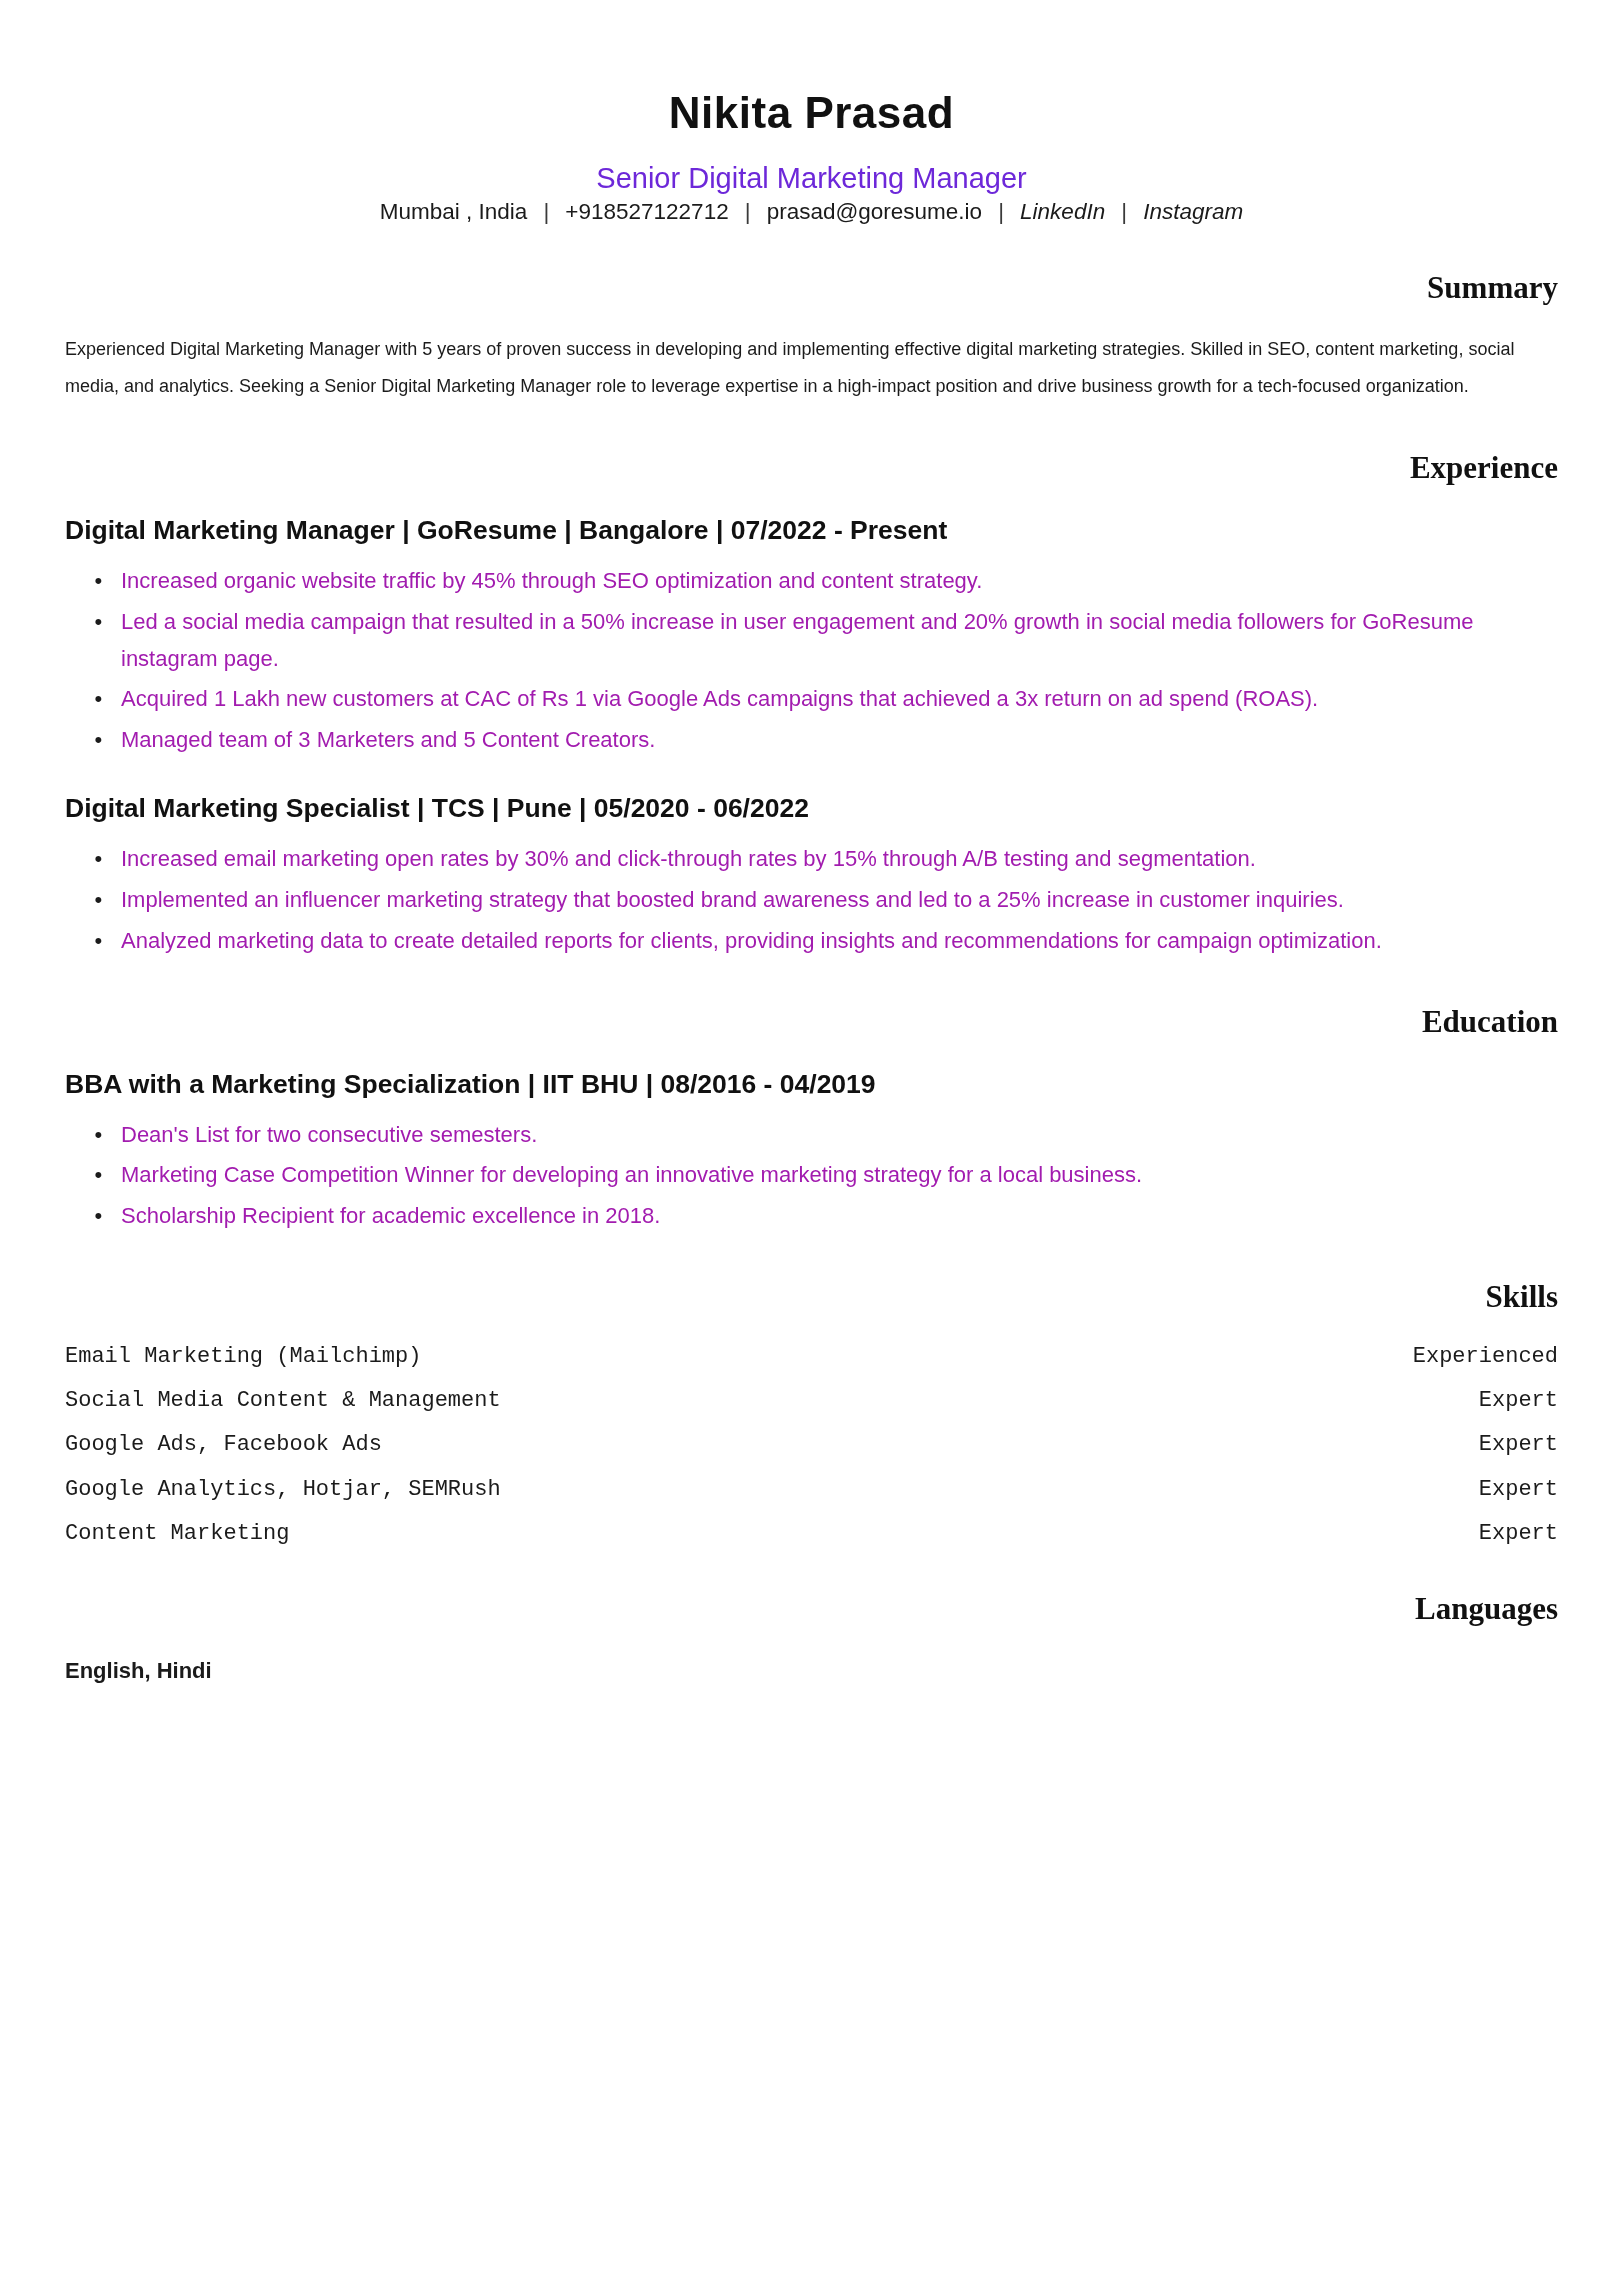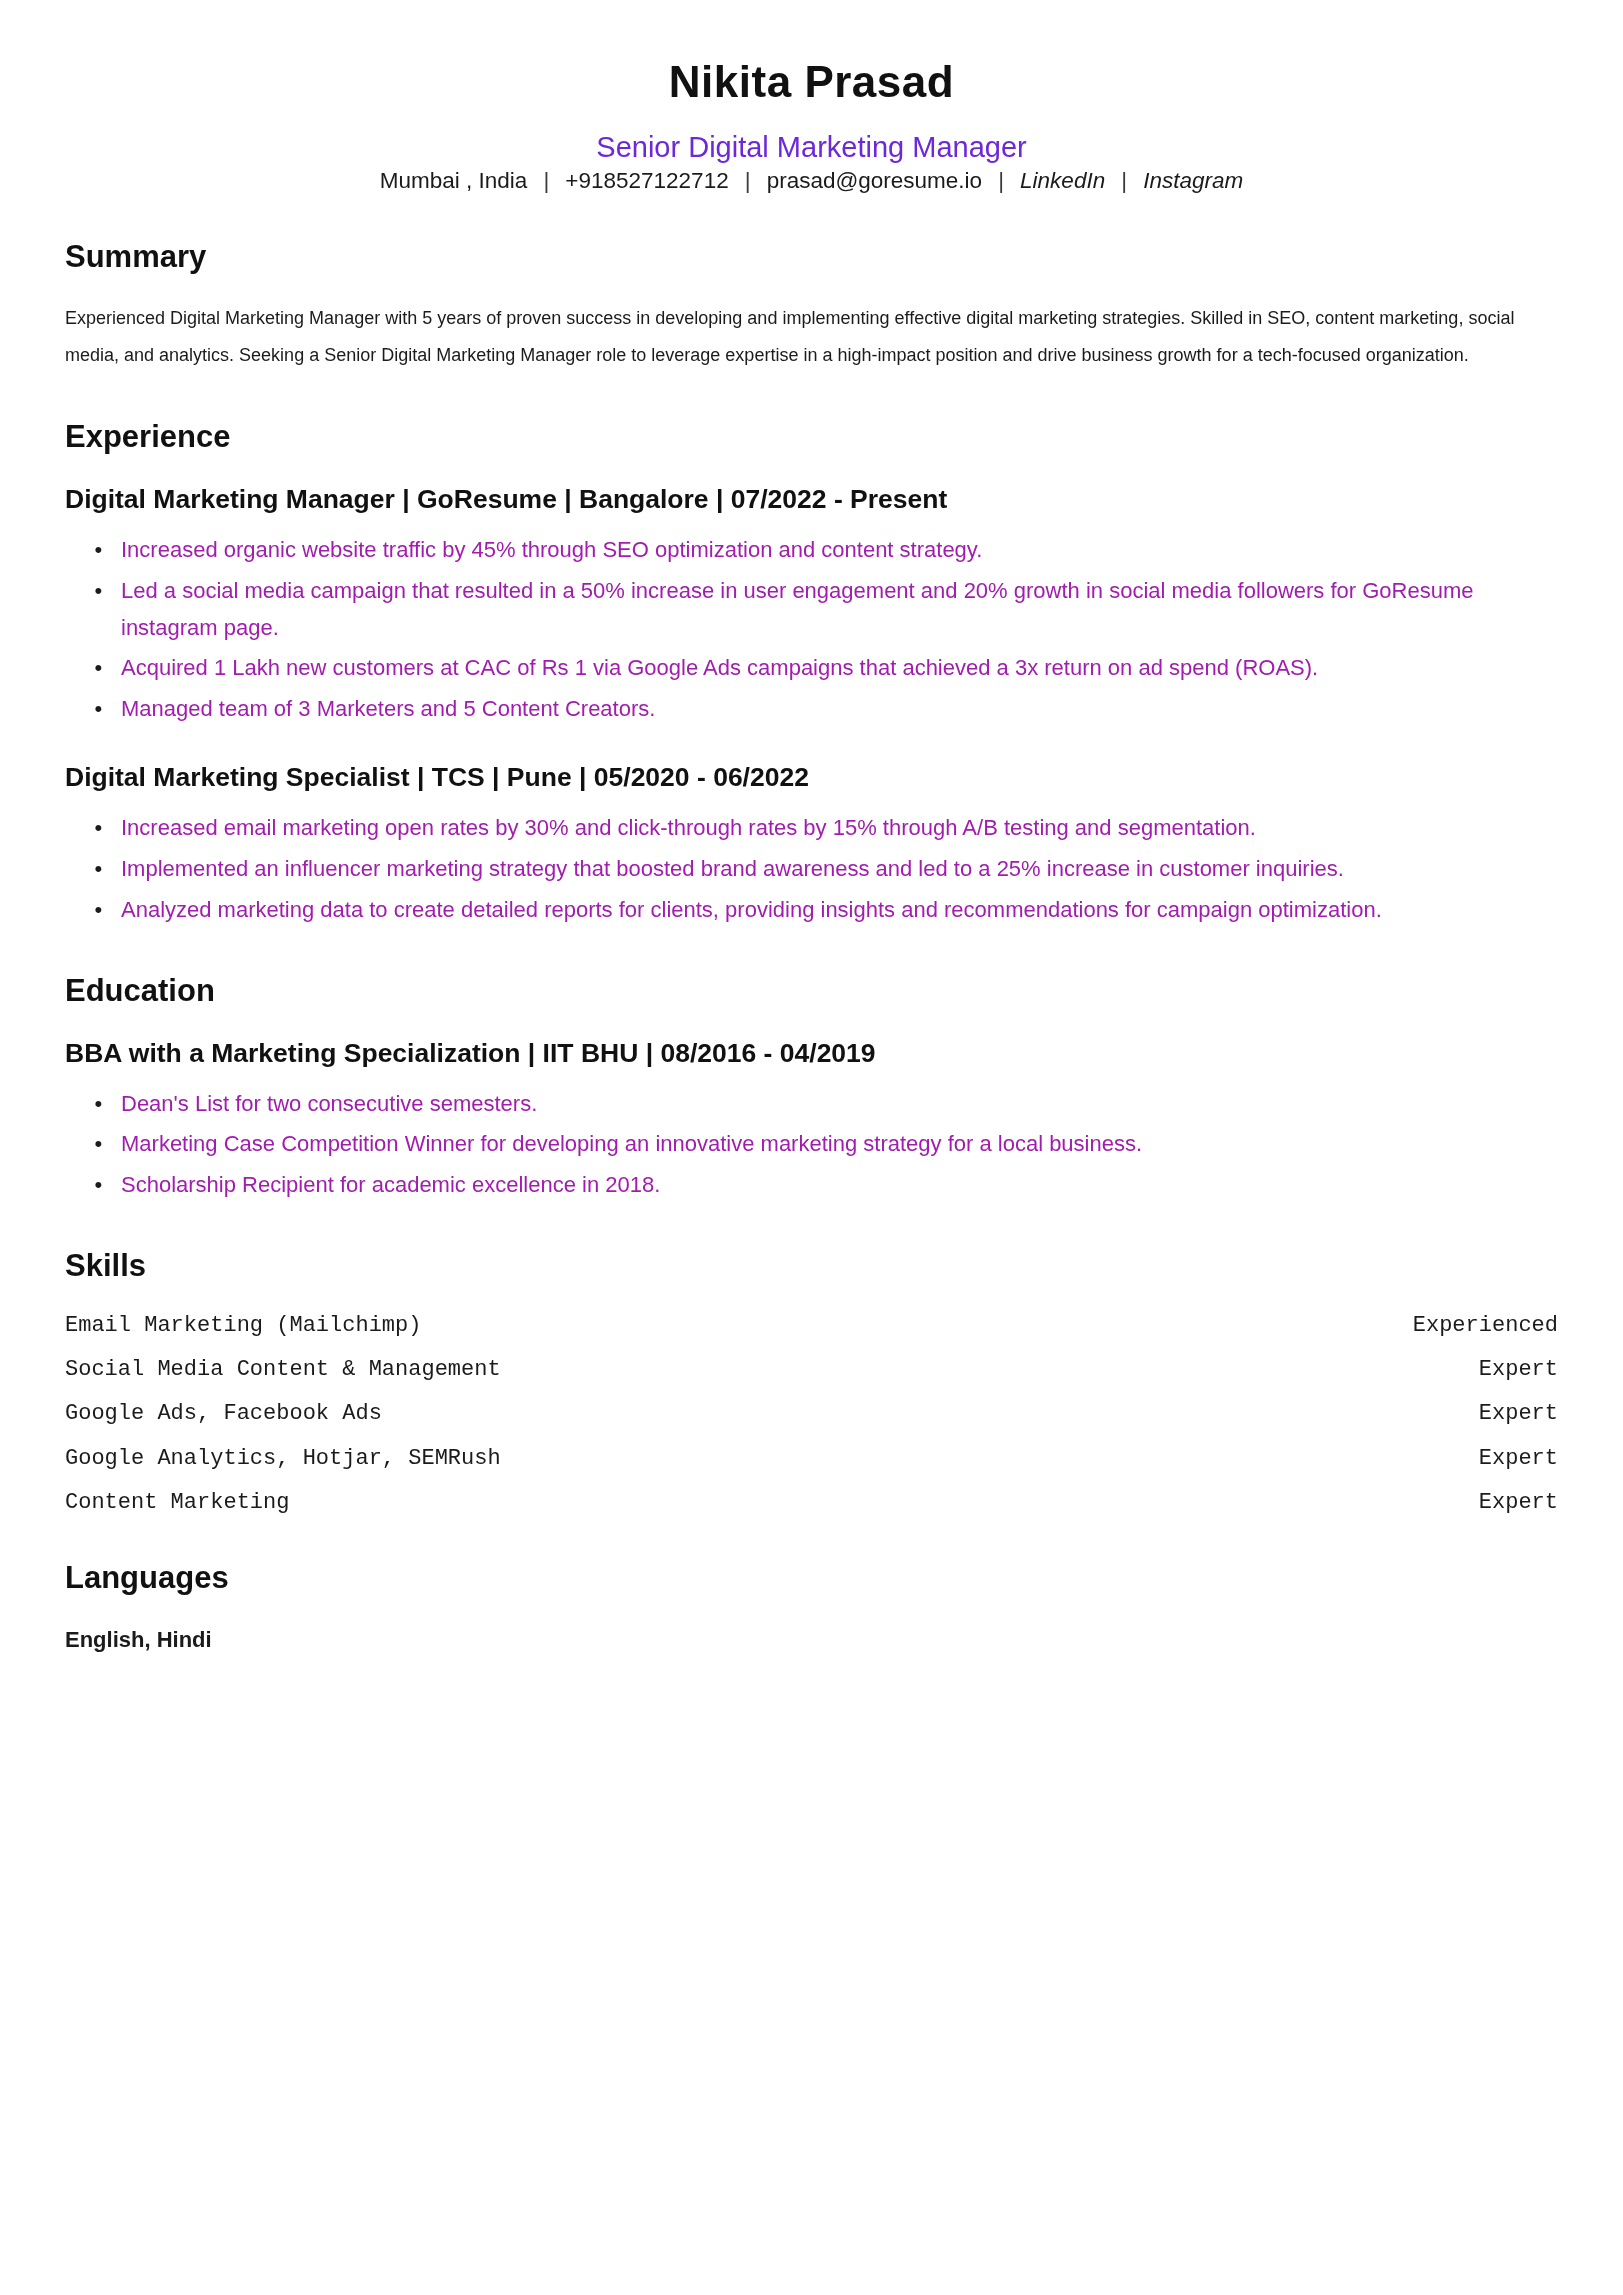--- a/index.html
+++ b/index.html
@@ -5,21 +5,21 @@
   * { box-sizing: border-box; }
   html, body { margin: 0; padding: 0; background: #ffffff; }
   .page {
     position: relative;
     width: 1623px;
     height: 2296px;
     margin: 0 auto;
     background: #ffffff;
     color: #1b1b1b;
     font-family: "Liberation Sans", "DejaVu Sans", sans-serif;
-    padding: 57px 65px 39px 65px;
+    padding: 88px 65px 39px 65px;
     overflow: hidden;
   }
 
   
   .header { text-align: center; }
   .candidate-name {
     margin: 0 0 23.5px 0;
     font-size: 44px;
     font-weight: 700;
     color: #111111;
@@ -36,22 +36,23 @@
     color: #1b1b1b;
   }
   .contact-line .sep { margin: 0 9.8px; color: #3a3a3a; }
   .contact-line .link { cursor: pointer; font-style: italic; }
 
   
   .section-heading {
     margin: 45px 0 25.5px 0;
     font-size: 31px;
     font-weight: 700;
-    text-align: left;
+    text-align: right;
     color: #111111;
+    font-family: Liberation Serif, serif;
   }
   .body-text {
     margin: 0;
     font-size: 18px;
     line-height: 37px;
     color: #1b1b1b;
   }
 
   
   .entry-title {

